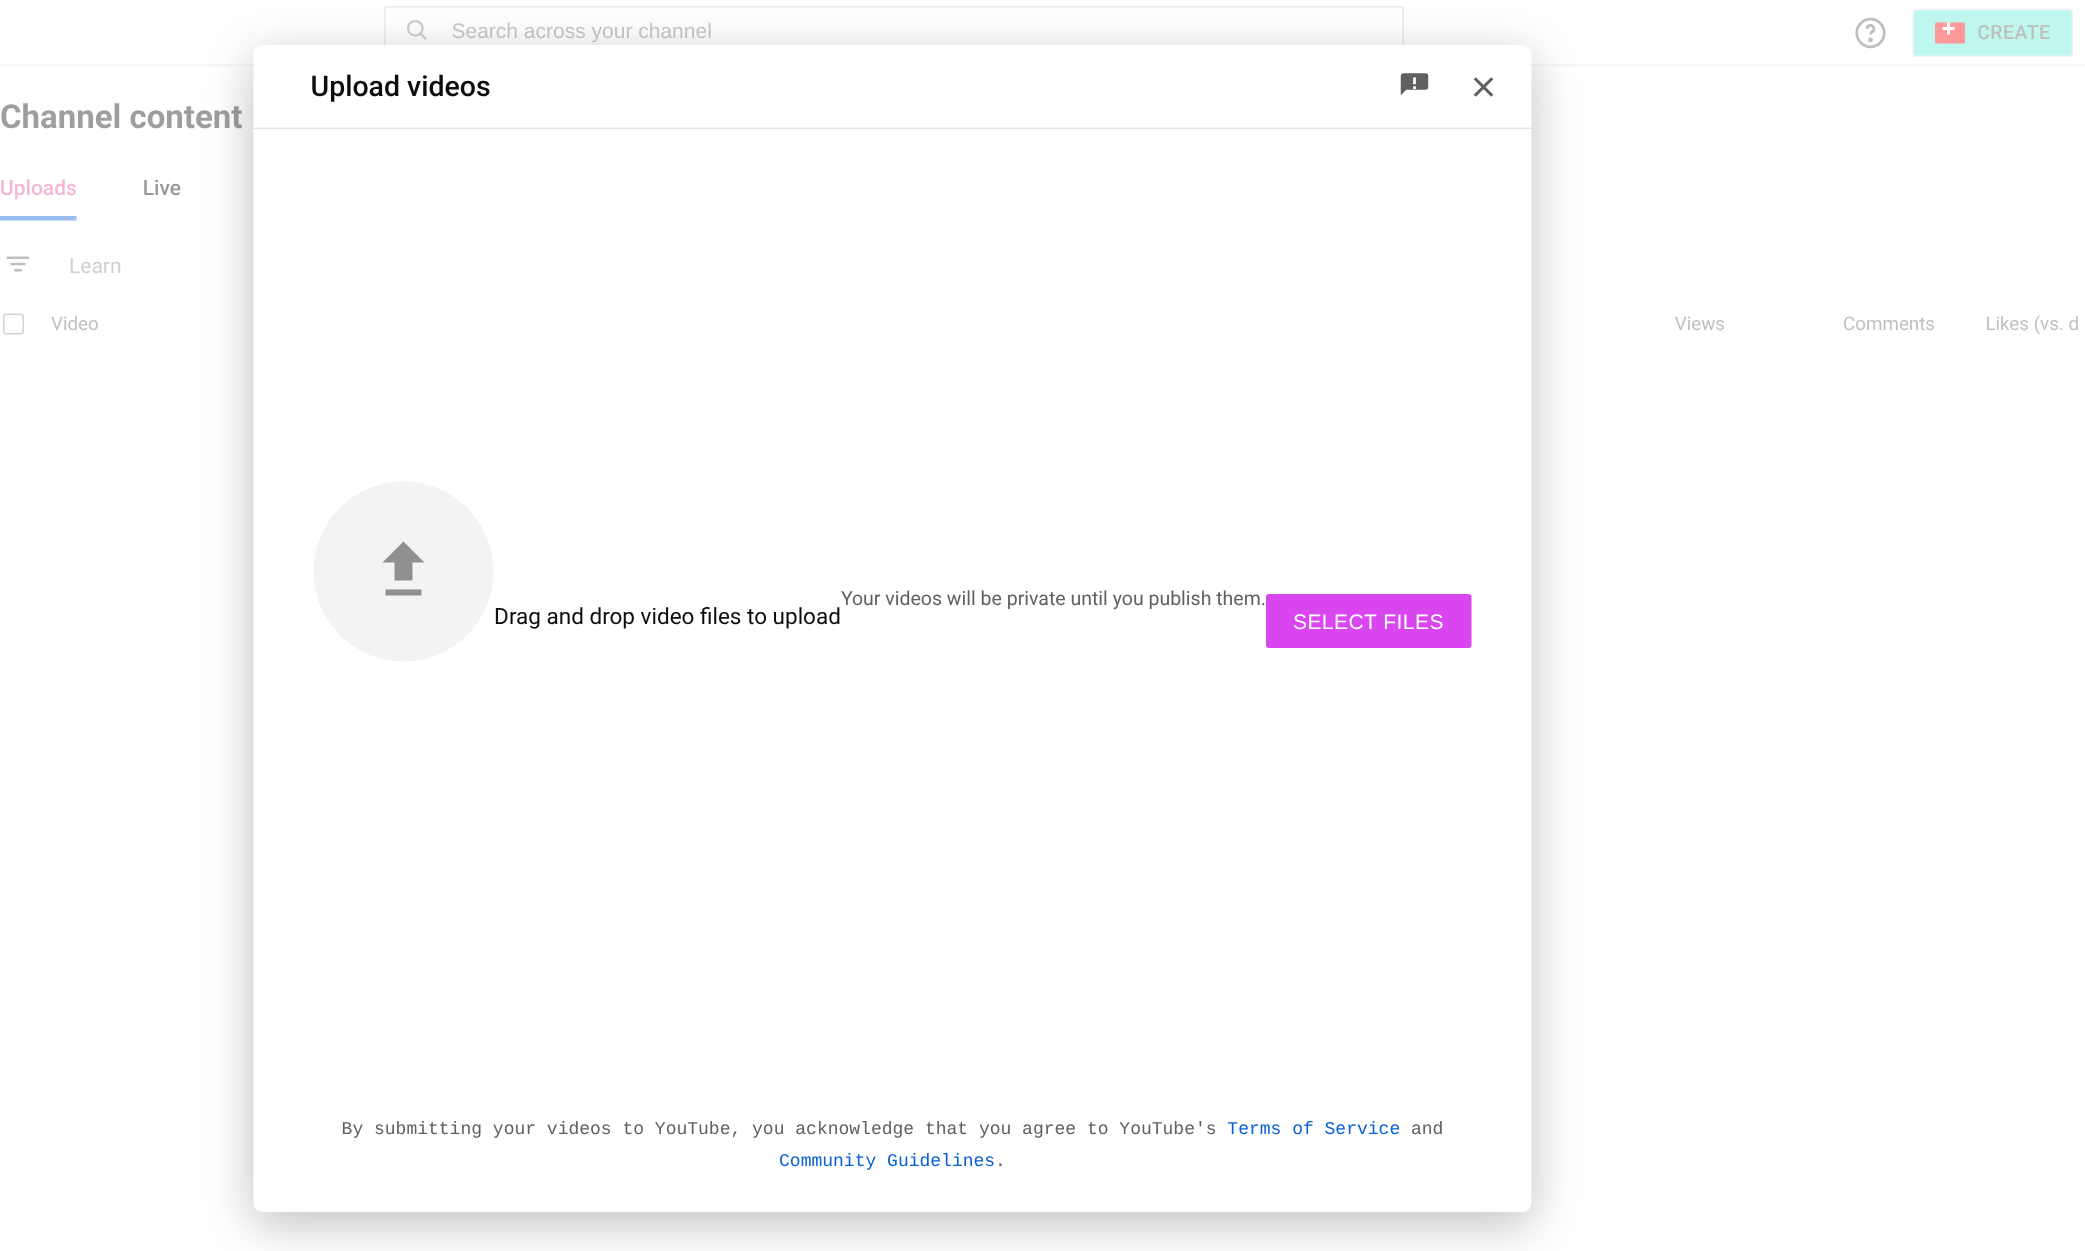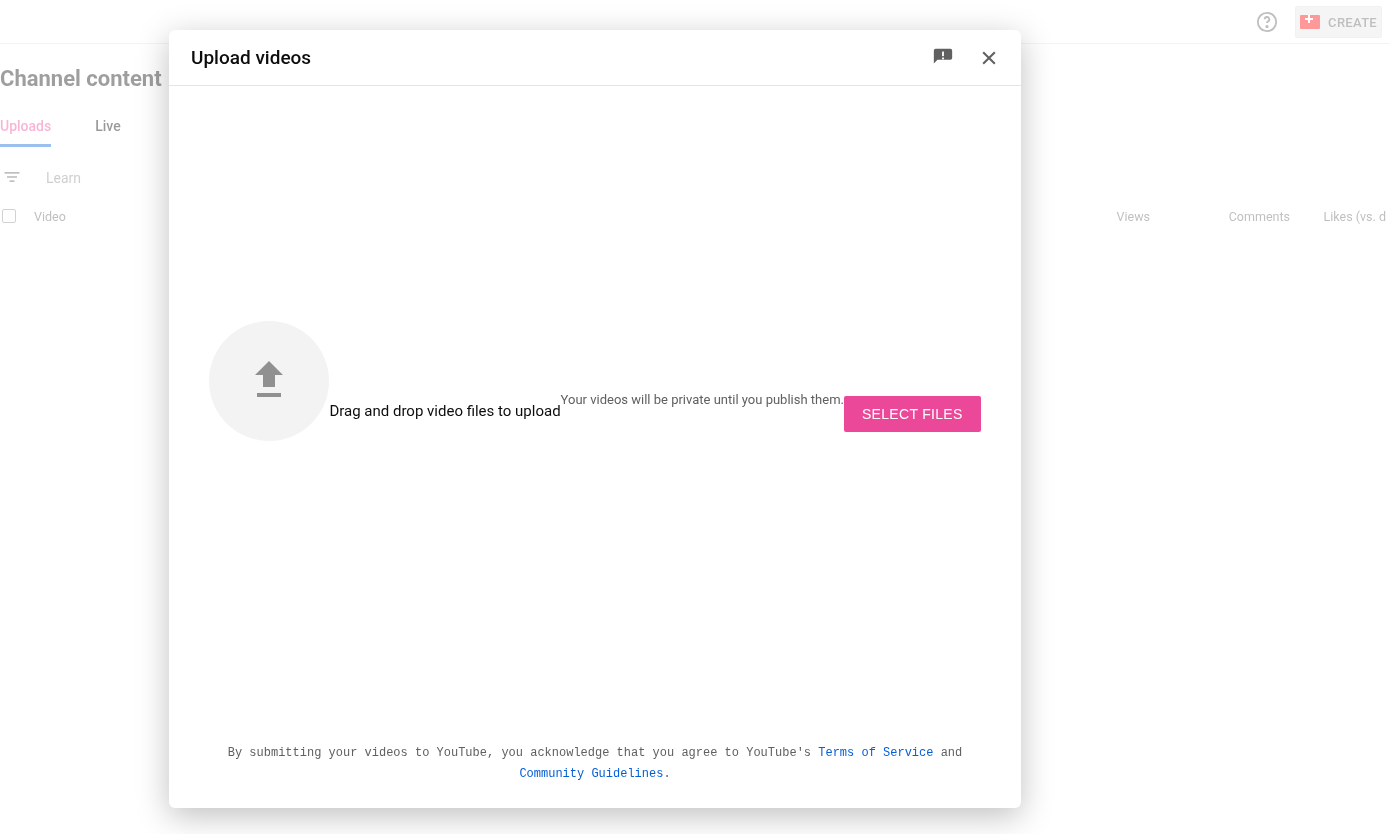--- a/index.html
+++ b/index.html
@@ -6,21 +6,21 @@
   html, body { width: 1390px; height: 834px; font-family: Roboto, Arial, sans-serif; overflow: hidden; background: #fff; }
   .overlay { position: absolute; inset: 0; background: rgba(255,255,255,0.6); pointer-events: none; }
 
   
   .topbar { position: absolute; top: 0; left: 0; right: 0; height: 44px; border-bottom: 1px solid #e0e0e0; display: flex; align-items: center; }
   .search-wrap { position: absolute; left: 256px; top: 4px; width: 680px; height: 32px; border: 1px solid #ccc; border-radius: 2px; display: flex; align-items: center; padding: 0 12px; background: #fff; }
   .search-wrap .sicon { color: #888; margin-right: 14px; display: flex; }
   .search-wrap input { border: none; outline: none; flex: 1; font-size: 14px; color: #333; background: transparent; }
   .top-right { position: absolute; right: 8px; top: 6px; display: flex; align-items: center; gap: 14px; }
   .help-btn { width: 28px; height: 28px; display: flex; align-items: center; justify-content: center; color: #606060; cursor: pointer; }
-  .create-btn { display: flex; align-items: center; gap: 8px; border: 1px solid #dcdcdc; border-radius: 2px; height: 32px; padding: 0 4px; cursor: pointer; background: #e5e5e5; }
+  .create-btn { display: flex; align-items: center; gap: 8px; border: 1px solid #dcdcdc; border-radius: 2px; height: 32px; padding: 0 14px; cursor: pointer; background: #5eead4; }
   .create-btn .cam { width: 20px; height: 14px; background: #f00; position: relative; border-radius: 1px; display:flex; align-items:center; justify-content:center;}
   .create-btn .cam::after { content:''; position:absolute; left:5px; top:3px; width:8px; height:2px; background:#fff; }
   .create-btn .cam::before { content:''; position:absolute; left:8px; top:0px; width:2px; height:8px; background:#fff; }
   .create-btn span.label { font-size: 13px; font-weight: 500; color: #606060; letter-spacing: 0.3px; }
 
   
   .page-title { position: absolute; left: 0; top: 66px; font-size: 22px; font-weight: 700; color: #0d0d0d; }
   .tabs { position: absolute; left: 0; top: 118px; display: flex; gap: 44px; font-size: 14px; font-weight: 500; }
   .tab { color: #000000; padding-bottom: 10px; cursor:pointer; }
   .tab.active { color: #ec4899; border-bottom: 3px solid #065fd4; }
@@ -34,38 +34,47 @@
   .col-row .chk { width:14px; height:14px; border:1.5px solid #909090; border-radius:2px; margin-left:2px; margin-right: 18px; }
   .col-row .c-video { flex: 0 0 auto; }
   .col-row .spacer { flex: 1; }
   .col-row .c-views { width: 100px; text-align:right; }
   .col-row .c-comments { width: 140px; text-align:right; }
   .col-row .c-likes { width: 100px; text-align:right; padding-right: 4px; white-space: nowrap; overflow:hidden;}
 
   
   .modal { position: absolute; left: 169px; top: 30px; width: 852px; height: 778px; background:#fff; border-radius: 6px; box-shadow: 0 8px 32px rgba(0,0,0,0.25); display:flex; flex-direction:column; z-index: 10;}
   .modal-head { height: 56px; display:flex; align-items:center; justify-content:space-between; padding: 0 18px 0 22px; border-bottom:1px solid #e5e5e5; }
-  .modal-head h2 { font-size: 19px; font-weight:500; color:#0d0d0d; }
+  .modal-head h2 { font-size: 19px; font-weight:500; color:#0d0d0d;margin-left:16px; }
   .modal-head .icons { display:flex; gap: 18px; align-items:center; }
   .modal-head .icons button { border:none; background:none; cursor:pointer; color:#606060; width:28px; height:28px; display:flex; align-items:center; justify-content:center; }
 
   .modal-body { flex:1; display:flex; align-items:center; justify-content:center; position:relative; }
   .drop-circle { width:120px; height:120px; border-radius:50%; background:#f3f3f3; display:flex; align-items:center; justify-content:center; margin-bottom: 26px; margin-top: -40px;}
   .drop-circle .arrow { color:#909090; }
   .drop-main { font-size:15px; color:#0d0d0d; margin-bottom:6px; }
   .drop-sub { font-size:13px; color:#606060; margin-bottom: 30px; }
-  .select-btn { background:#ec4899; color:#fff; font-size:14px; font-weight:500; letter-spacing:0.3px; border:none; border-radius:2px; padding: 10px 18px; cursor:pointer; }
+  .select-btn { background:#d946ef; color:#fff; font-size:14px; font-weight:500; letter-spacing:0.3px; border:none; border-radius:2px; padding: 10px 18px; cursor:pointer; }
 
   .modal-foot { padding: 0 24px 22px; text-align:center; font-size:12px; color:#606060; line-height:1.8;font-family:Liberation Mono, monospace; }
   .modal-foot a { color:#065fd4; text-decoration:none; cursor:pointer; }
 </style>
 </head>
 <body>
 
 <div class="topbar">
+  <div class="search-wrap">
+    <span class="sicon">
+      <svg width="18" height="18" viewBox="0 0 24 24" fill="none" stroke="currentColor" stroke-width="2">
+          <circle cx="10.5" cy="10.5" r="6.5"></circle>
+          <line x1="20" y1="20" x2="15.5" y2="15.5"></line>
+        </svg>
+    </span>
+    <input type="text" placeholder="Search across your channel" style="">
+  </div>
   <div class="top-right">
     <div class="help-btn">
       <svg width="22" height="22" viewBox="0 0 24 24" fill="none" stroke="currentColor" stroke-width="2">
           <circle cx="12" cy="12" r="10"></circle>
           <path d="M9.5 9a2.5 2.5 0 1 1 3.5 2.3c-.8.4-1 .9-1 1.7"></path>
           <circle cx="12" cy="17" r="0.8" fill="currentColor"></circle>
         </svg>
     </div>
     <div class="create-btn">
       <span class="cam"></span>

